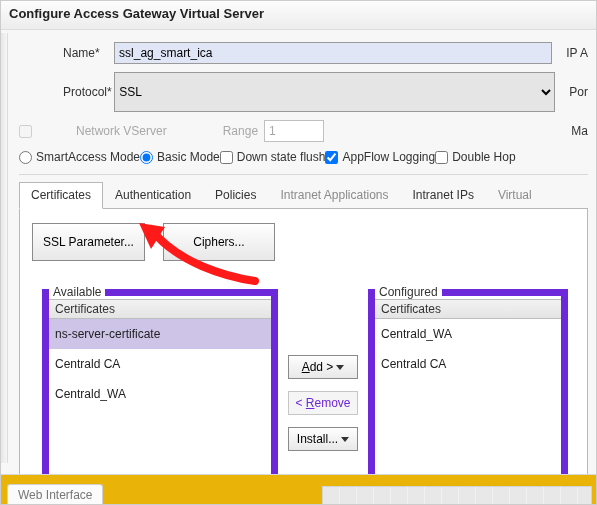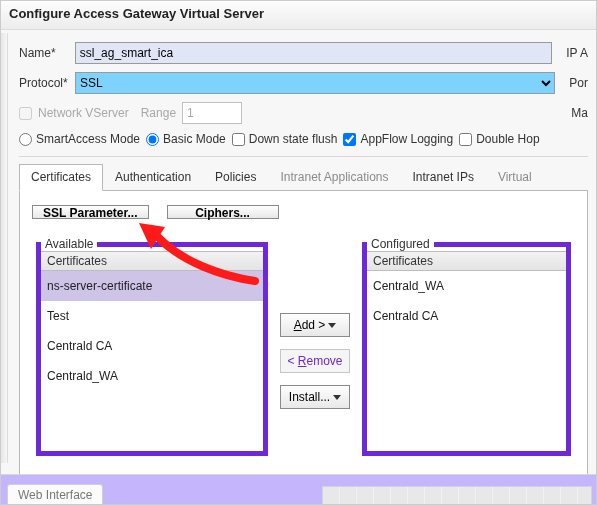--- a/index.html
+++ b/index.html
@@ -1,52 +1,52 @@
 <!DOCTYPE html>
 <html><head>
 <meta charset="utf-8">
 <style>
   * { box-sizing: border-box; font-family: "Segoe UI", Tahoma, Arial, sans-serif; font-size: 12px; }
   html, body { margin:0; padding:0; background:#f0f0f0; }
   .window { width:597px; height:505px; background:#f7f7f7; border:1px solid #ccc; position:relative; overflow:hidden; }
   .titlebar { background:linear-gradient(#fdfdfd,#ececec); padding:5px 8px 8px 8px; font-weight:600; font-size:13px; color:#222; border-bottom:1px solid #ddd; }
   .content { padding:12px 8px 0 18px; }
   .row { display:flex; align-items:center; margin-bottom:8px; }
-  .lbl { width:58px; color:#333; }
+  .lbl { width:58px; color:#333;margin-left:44px; }
   .lbl.disabled { color:#a8a8a8; }
   .rightcol { margin-left:auto; padding-left:14px; color:#333; white-space:nowrap; }
   input[type=text].wide { width:496px; height:22px; border:1px solid #9a9a9a; padding:1px 4px; background:#fff; }
   input[type=text].wide.highlight { background:#e0e6f6; }
   input[type=text].small { width:60px; height:22px; border:1px solid #c0c0c0; padding:1px 4px; background:#fff; color:#a8a8a8; }
-  select.wide { width:498px; height:22px; border:1px solid #9a9a9a; background:#7dd3fc; }
-  .checkline { display:flex; align-items:center; gap:6px; margin:2px 0 10px 0; }
+  select.wide { width:498px; height:40px; border:1px solid #9a9a9a; background:#e5e5e5; }
+  .checkline { display:flex; align-items:center; gap:0; margin:2px 0 10px 0; }
   .checkline label { display:flex; align-items:center; gap:4px; color:#333; }
   input[type=checkbox], input[type=radio] { margin:0; }
   .separator { height:1px; background:#d8d8d8; margin:4px 0 0 0; }
   .tabs { display:flex; border-bottom:1px solid #b8b8b8; margin-top:6px; }
   .tab { padding:5px 11px 6px 11px; border:1px solid transparent; border-bottom:none; cursor:pointer; color:#8b8b8b; position:relative; top:1px; background:transparent; }
   .tab.dark { color:#333; }
   .tab.active { background:#fff; border:1px solid #b8b8b8; border-bottom:1px solid #fff; color:#333; }
   .tabbody { background:#fff; border:1px solid #b8b8b8; border-top:none; padding:14px 12px; height:310px; position:relative; }
   .btnrow { display:flex; gap:18px; margin-bottom:14px; }
-  button.std { height:14px; border:1px solid #8a8a8a; background:linear-gradient(#fefefe,#e8e8e8); padding:0 10px; cursor:pointer; min-width:112px;font-weight:bold; }
+  button.std { height:38px; border:1px solid #8a8a8a; background:linear-gradient(#fefefe,#e8e8e8); padding:0 10px; cursor:pointer; min-width:112px; }
   .panels { display:flex; gap:0; align-items:flex-start; }
-  fieldset { border:5px solid #6d28d9; padding:0; margin:4px; }
+  fieldset { border:7px solid #6d28d9; padding:0; margin:10px; }
   fieldset legend { padding:0 4px; color:#333; }
   .listbox { width:222px; height:200px; overflow:auto; background:#fff; }
   .listbox .hdr { background:linear-gradient(#f2f2f2,#e4e4e4); border:1px solid #bdbdbd; border-left:none; border-right:none; padding:2px 6px; font-weight:400; color:#333; }
   .listbox .item { padding:8px 6px; border-bottom:0; color:#222; }
   .listbox .item.sel { background:#cec4e8; }
   .midcol { width:86px; display:flex; flex-direction:column; align-items:center; gap:12px; padding-top:80px; }
   button.mid { width:70px; height:24px; border:1px solid #8a8a8a; background:linear-gradient(#fefefe,#e8e8e8); cursor:pointer; text-align:center; padding:0 5px; }
   button.mid span.u { text-decoration:underline; }
   button.mid:disabled { color:#6d28d9; border-color:#c6c6c6; background:#f5f5f5; cursor:default; }
   
   .arrow-wrap { position:absolute; left:136px; top:222px; pointer-events:none; }
-  .footer-strip { position:absolute; left:0; bottom:0; width:100%; height:30px; background:#c4b5fd; border-top:1px solid #d8d8d8; display:flex; align-items:flex-end; }
+  .footer-strip { position:absolute; left:0; bottom:0; width:100%; height:30px; background:#eab308; border-top:1px solid #d8d8d8; display:flex; align-items:flex-end; }
   .footer-tab { margin-left:6px; border:1px solid #cfcfcf; border-bottom:none; padding:3px 10px 2px 10px; background:#fbfbfb; color:#777; font-size:12px; border-radius:3px 3px 0 0; }
   .footer-canvas { margin-left:auto; width:270px; height:18px; background:repeating-linear-gradient(90deg,#e8e8e8 0,#e8e8e8 16px,#f2f2f2 16px,#f2f2f2 17px); border:1px solid #d4d4d4; border-bottom:none; margin-right:4px;}
   .leftedge { position:absolute; left:0; top:32px; width:7px; height:430px; background:linear-gradient(90deg,#e6e6e6,#f6f6f6); border-right:1px solid #dcdcdc; }
   .tri { display:inline-block; width:0; height:0; border-left:4px solid transparent; border-right:4px solid transparent; border-top:5px solid #333; vertical-align:middle; margin-left:3px; }
 </style>
 </head>
 <body>
 
 <div class="window">
   <div class="leftedge"></div>
@@ -119,21 +119,20 @@
         <button class="std">SSL Parameter...</button>
         <button class="std">Ciphers...</button>
       </div>
 
       <div class="panels">
         <fieldset>
           <legend>Available</legend>
           <div class="listbox">
             <div class="hdr">Certificates</div>
             <div class="item sel">ns-server-certificate</div>
-            <div class="item">Test</div>
             <div class="item">Centrald CA</div>
             <div class="item">Centrald_WA</div>
           </div>
         </fieldset>
 
         <div class="midcol">
           <button class="mid"><span class="u">A</span><span>dd &gt;</span><span class="tri"></span></button>
           <button class="mid" disabled="">&lt; <span class="u">R</span>emove</button>
           <button class="mid"><span>Install...</span><span class="tri"></span></button>
         </div>

